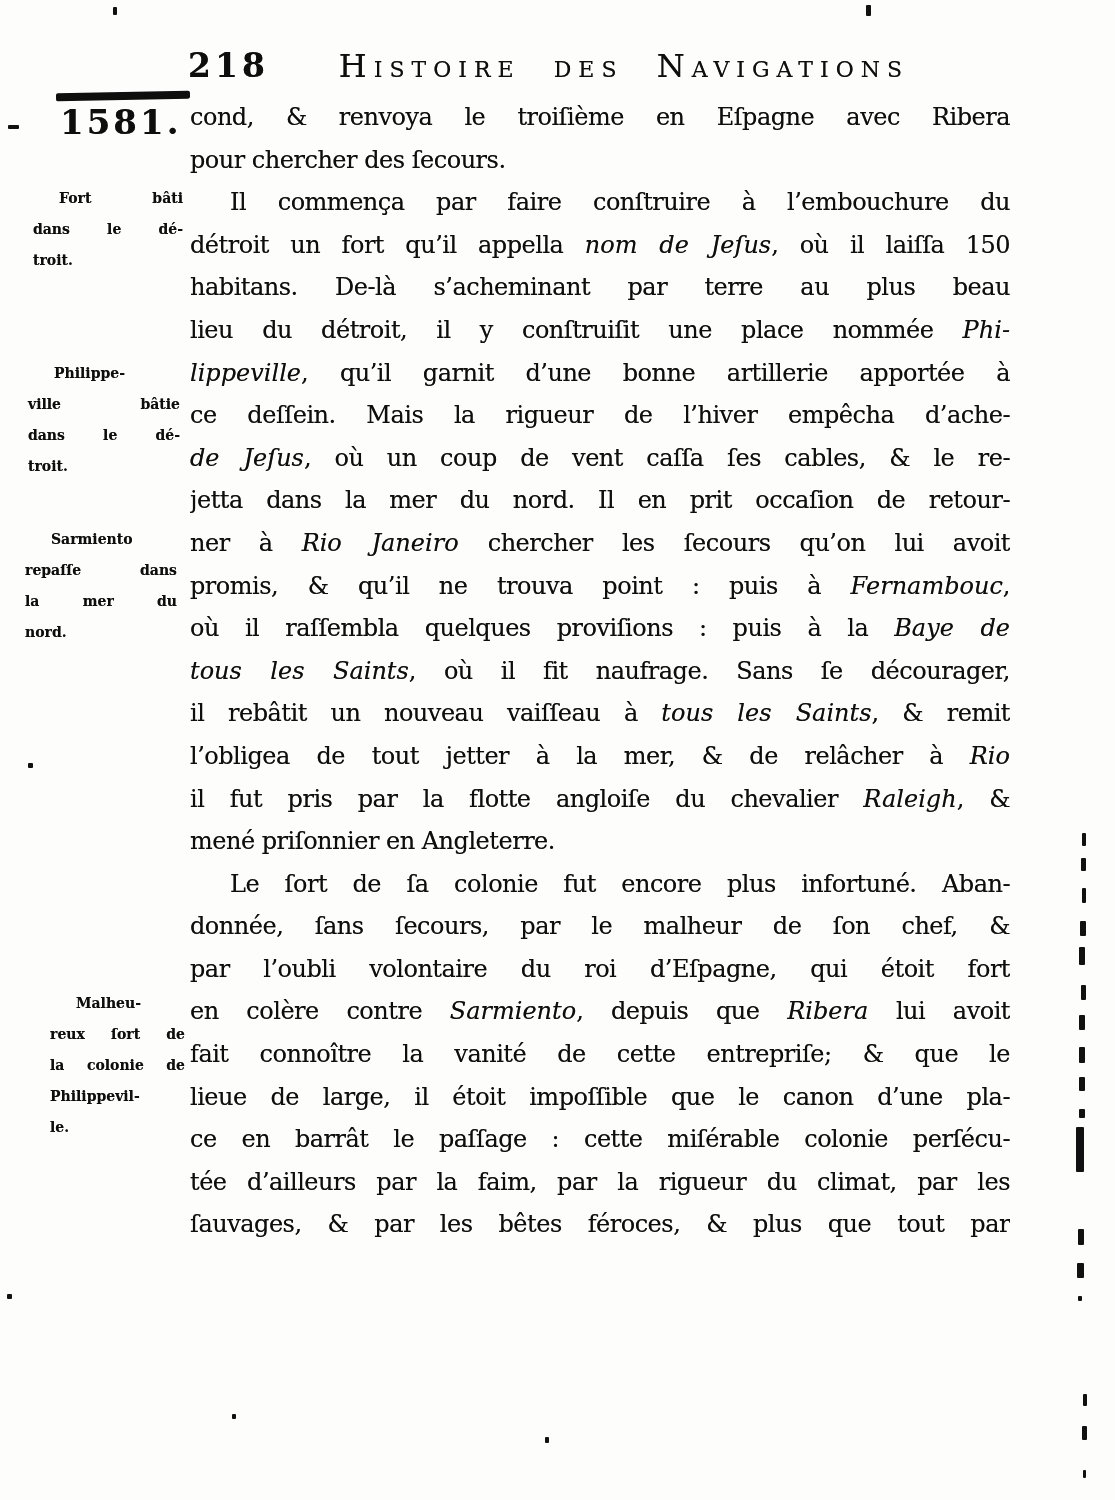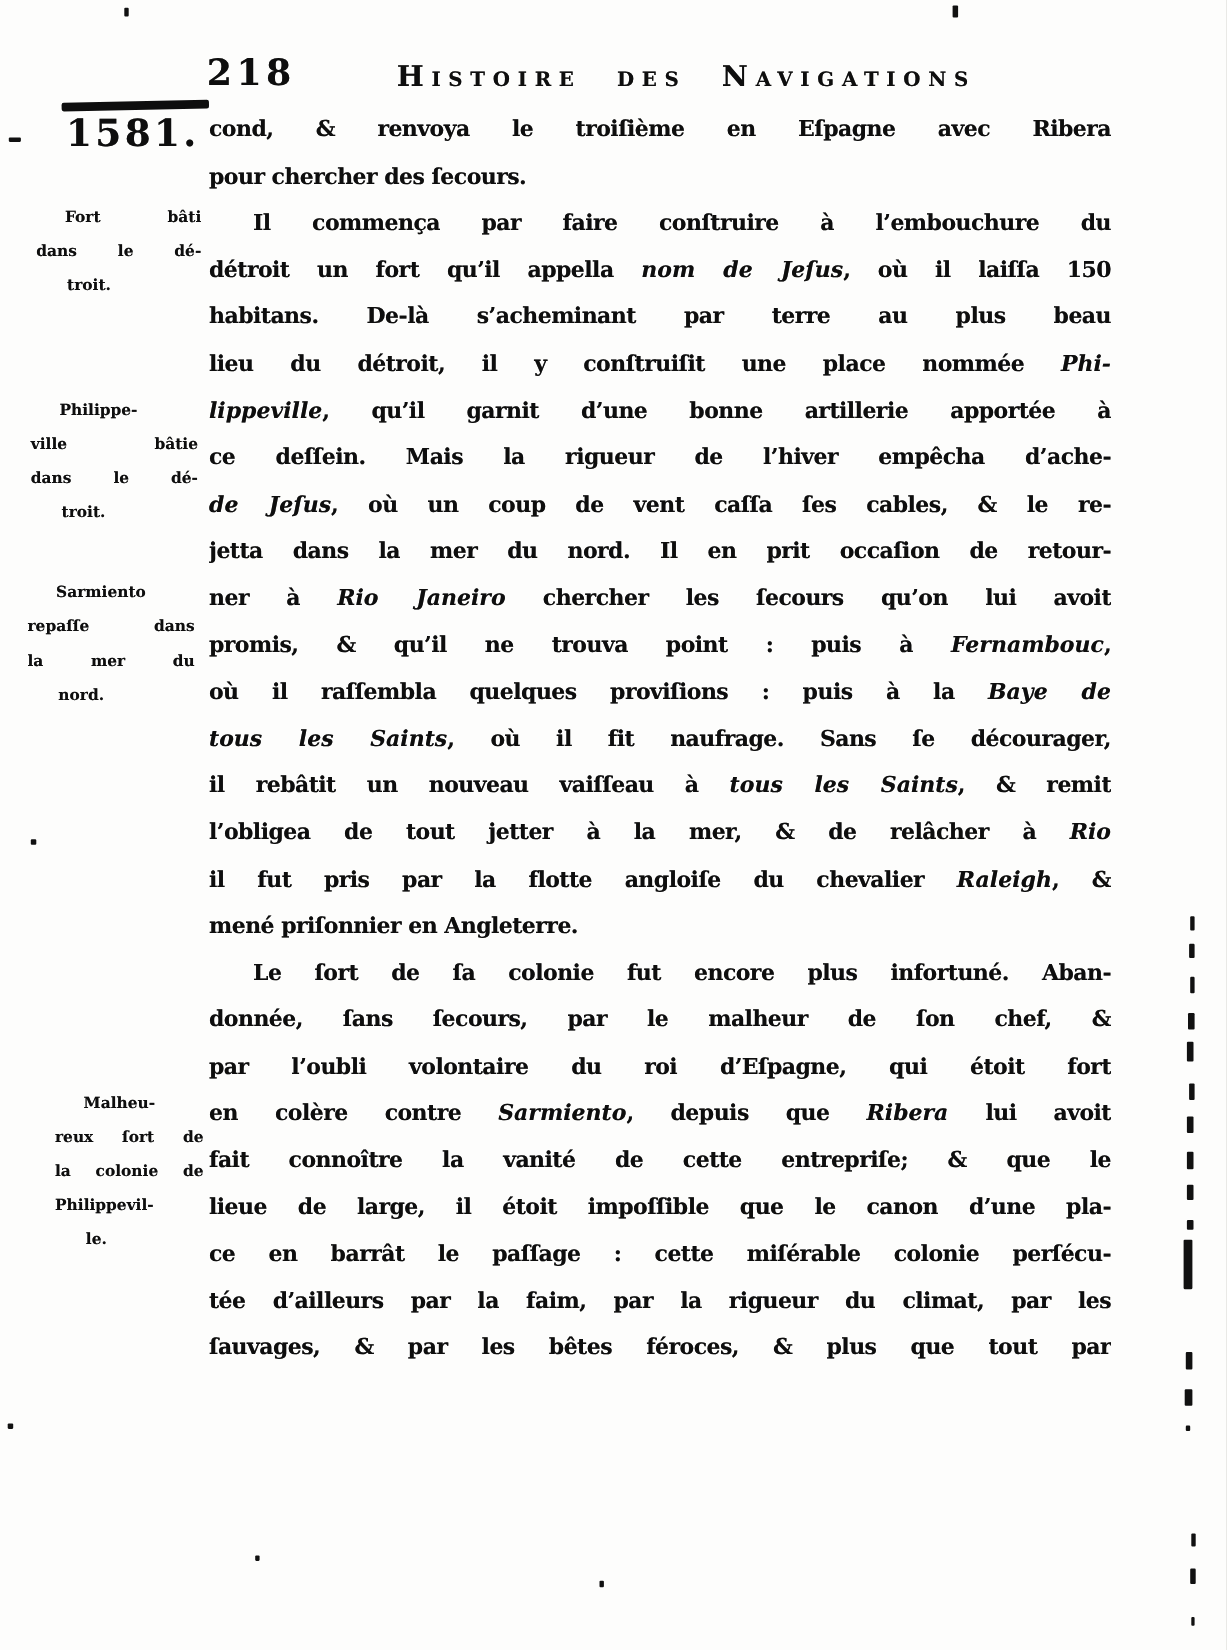--- a/index.html
+++ b/index.html
@@ -9,57 +9,57 @@
     width:1115px; height:1500px;
     margin:0 auto;
     background:#fdfdfc;
     overflow:hidden;
     font-family:"DejaVu Serif", serif;
     color:#0e0e0e;
   }
   
   .header {
     position:absolute; top:46px; left:188px; width:822px;
-    display:flex; align-items:flex-end;gap:29px;
+    display:flex; align-items:center;gap:29px;
   }
   .pagenum {
     font-size:33px; font-weight:bold; letter-spacing:4px;
     text-shadow:0 0 0.6px rgba(0,0,0,.55);
   }
   .running-title {
     flex:1; text-align:center;
-    font-variant:small-caps; font-weight:bold;
-    font-size:26px; letter-spacing:7px; word-spacing:16px;
+    font-variant:small-caps; font-weight:normal;
+    font-size:32px; letter-spacing:7px; word-spacing:16px;
     text-shadow:0 0 0.6px rgba(0,0,0,.55);
     padding-right:60px;
   }
   
   .margin-column { position:absolute; top:0; left:0; width:188px; height:100%; }
   .year-rule {
     position:absolute; top:92px; left:56px; width:134px; height:8px;
     background:#0e0e0e; border-radius:2px; transform:rotate(-1.2deg);
   }
   .year-note {
     position:absolute; top:102px; left:60px; width:125px;
     font-size:34px; font-weight:bold; letter-spacing:3px;
     text-shadow:0 0 0.6px rgba(0,0,0,.55);
   }
   .margin-note {
     position:absolute; width:150px;
     font-size:14px; font-weight:bold; line-height:31px;
     text-shadow:0 0 0.5px rgba(0,0,0,.5);
   }
   .mline { text-align:justify; text-align-last:justify; -moz-text-align-last:justify; }
-  .mline.last { text-align-last:left;margin-left:28px; -moz-text-align-last:left; }
+  .mline.last { text-align-last:left; -moz-text-align-last:left; }
   .mline.first { text-indent:26px; }
   
   .body-text { position:absolute; top:96px; left:190px; width:820px; }
   .line {
     height:42.6px; line-height:42.6px; overflow:hidden;
-    font-size:20px; font-weight:bold; letter-spacing:-0.5px;
+    font-size:24px; font-weight:normal; letter-spacing:-0.5px;
     text-align:justify; text-align-last:justify; -moz-text-align-last:justify;
     text-shadow:0 0 0.6px rgba(0,0,0,.55);
     white-space:normal;
   }
   .line.flush { text-align-last:left; -moz-text-align-last:left; }
   .line.indent { text-indent:40px; }
   .it { font-style:italic; letter-spacing:0; }
   
   .artifacts { position:absolute; top:0; left:0; width:100%; height:100%; pointer-events:none; }
   .speck { position:absolute; background:#111; border-radius:1px; }

